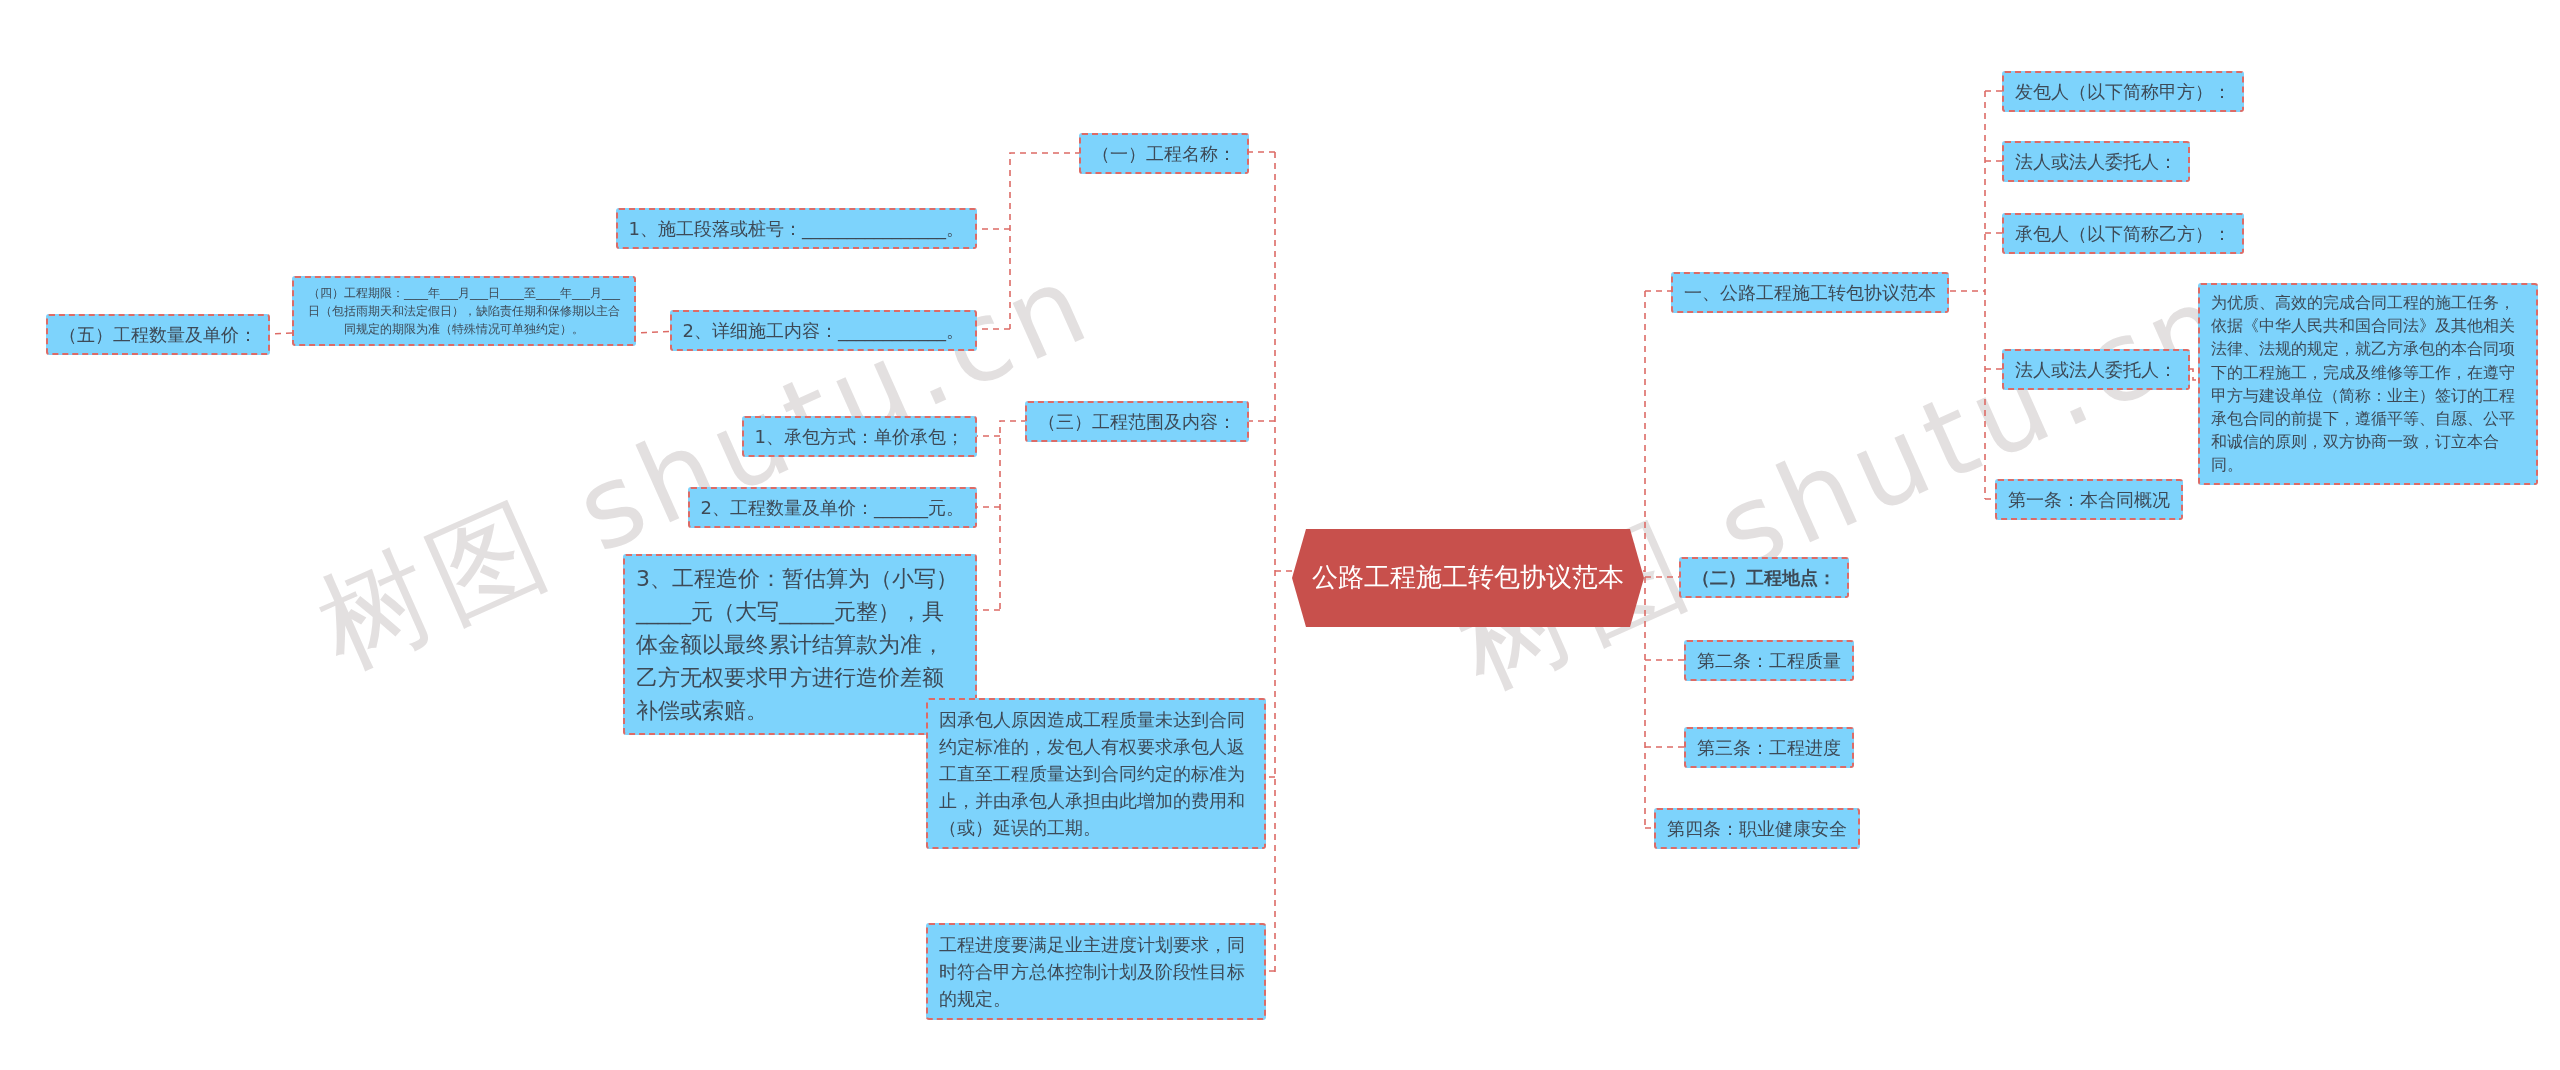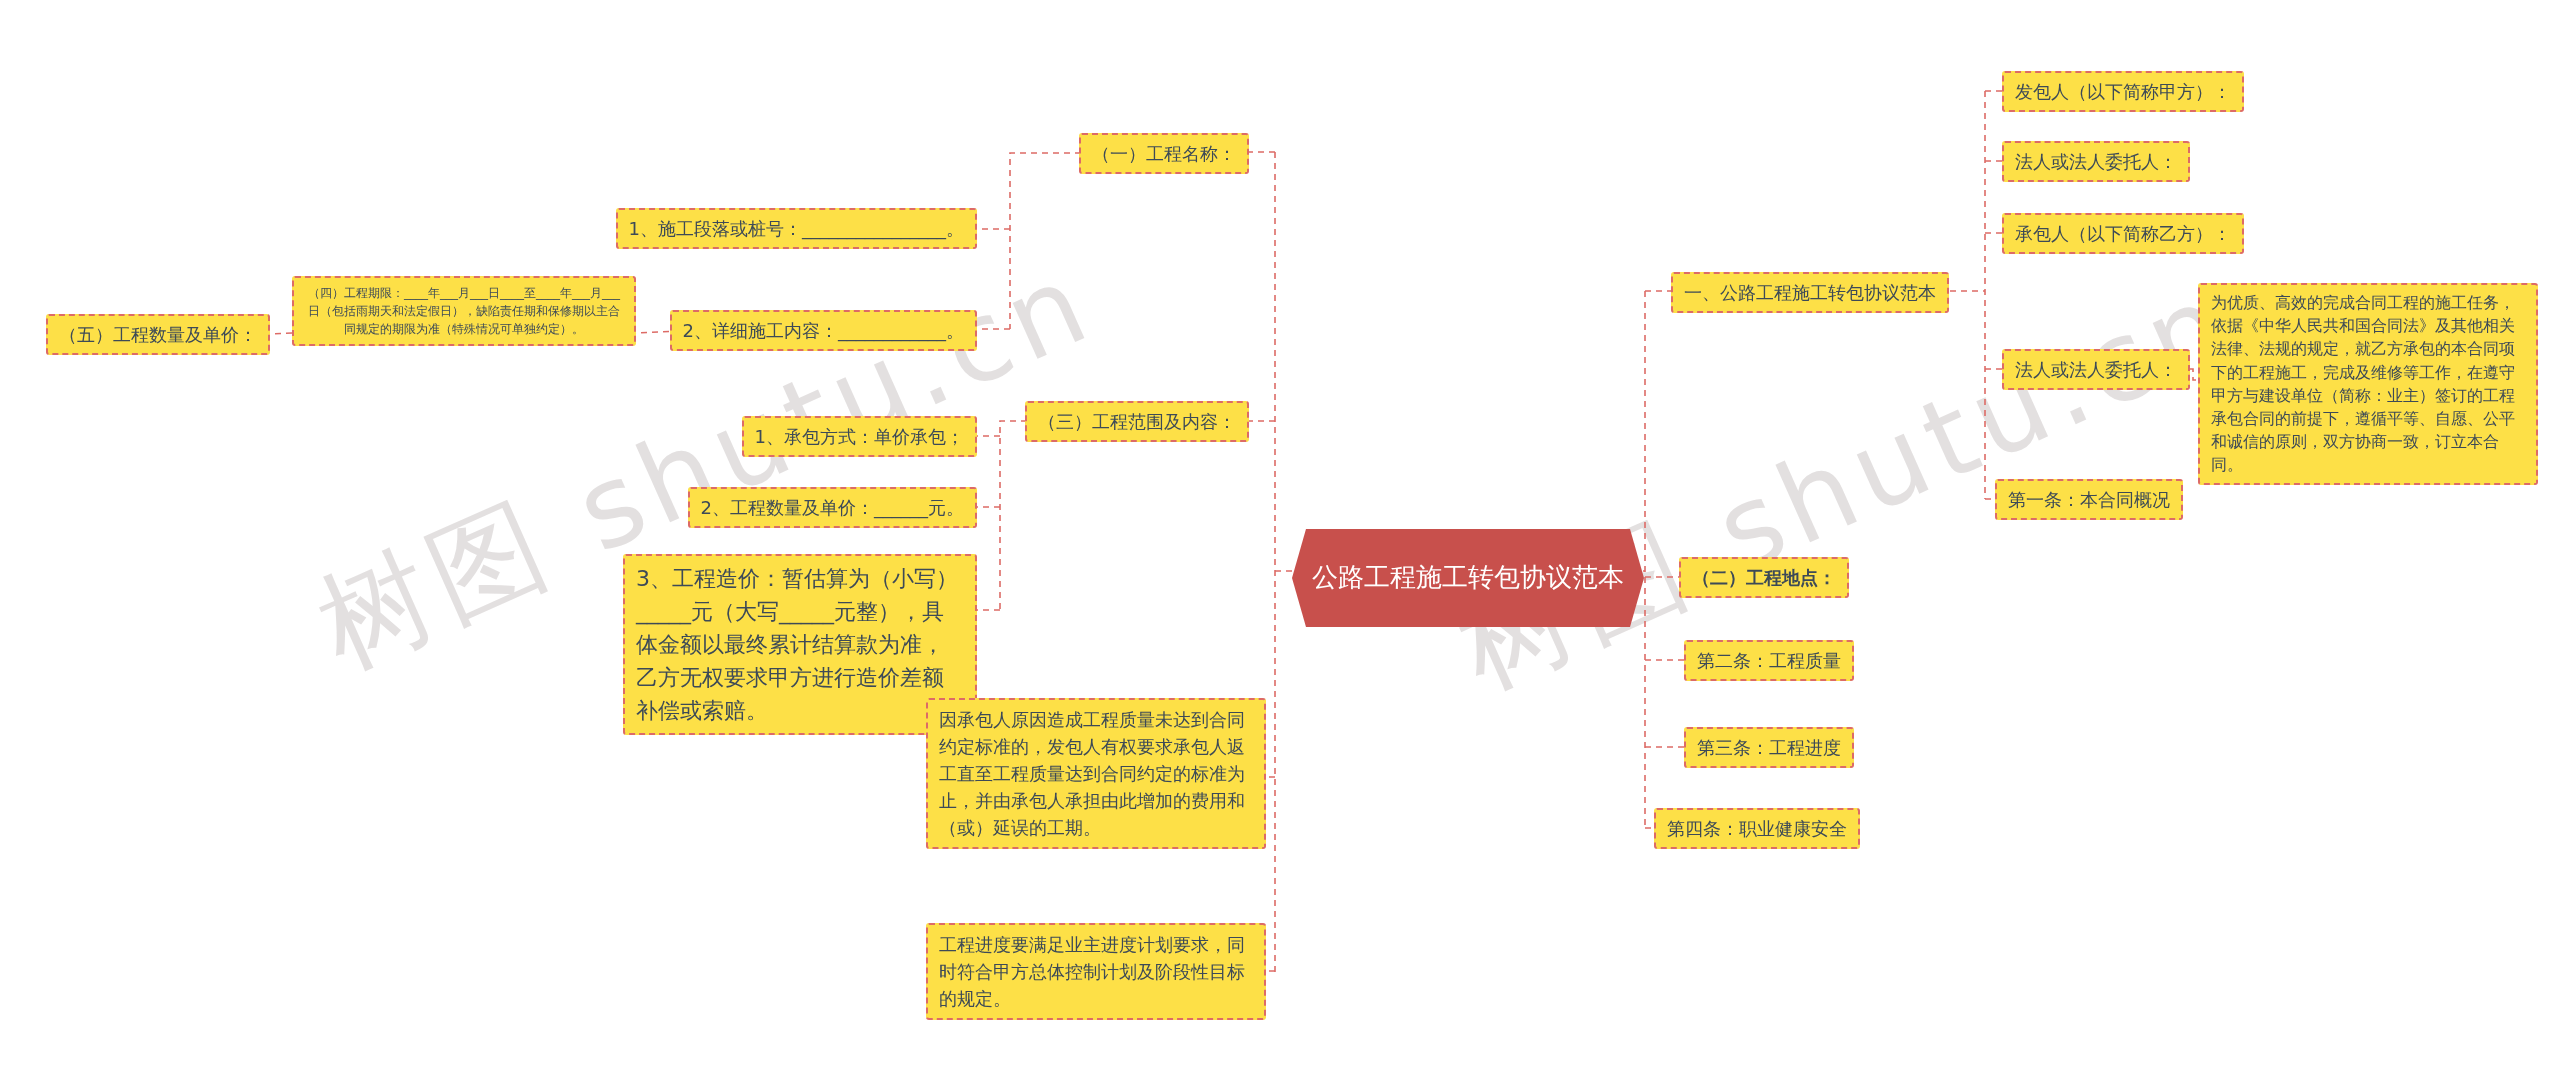--- a/index.html
+++ b/index.html
@@ -16,21 +16,21 @@
   .wm{position:absolute;font-size:112px;letter-spacing:8px;color:rgba(145,135,135,0.26);
       transform:rotate(-24deg);white-space:nowrap;pointer-events:none;z-index:1;}
   .wm1{left:290px;top:390px;}
   .wm2{left:1430px;top:410px;}
 
   
   .connectors{position:absolute;left:0;top:0;z-index:2;}
   .link{fill:none;stroke:var(--accent);stroke-width:1.6;stroke-dasharray:6 5;}
 
   
-  .node{position:absolute;z-index:3;border:2px dashed var(--accent);background:#fde047;
+  .node{position:absolute;z-index:3;border:2px dashed var(--accent);background:#7dd3fc;
         color:var(--text);font-size:18px;line-height:1.4;padding:6px 11px;
         white-space:nowrap;border-radius:3px;}
   .para{white-space:normal;font-size:22px;line-height:1.5;}
 
   
   .n-wuliang   {right:2290px;top:314px;}
   .n-qixian    {right:1924px;top:276px;width:344px;font-size:12px;text-align:center;}
   .n-duanluo   {right:1583px;top:208px;}
   .n-xiangxi   {right:1583px;top:310px;}
   .n-mingcheng {right:1311px;top:133px;}

